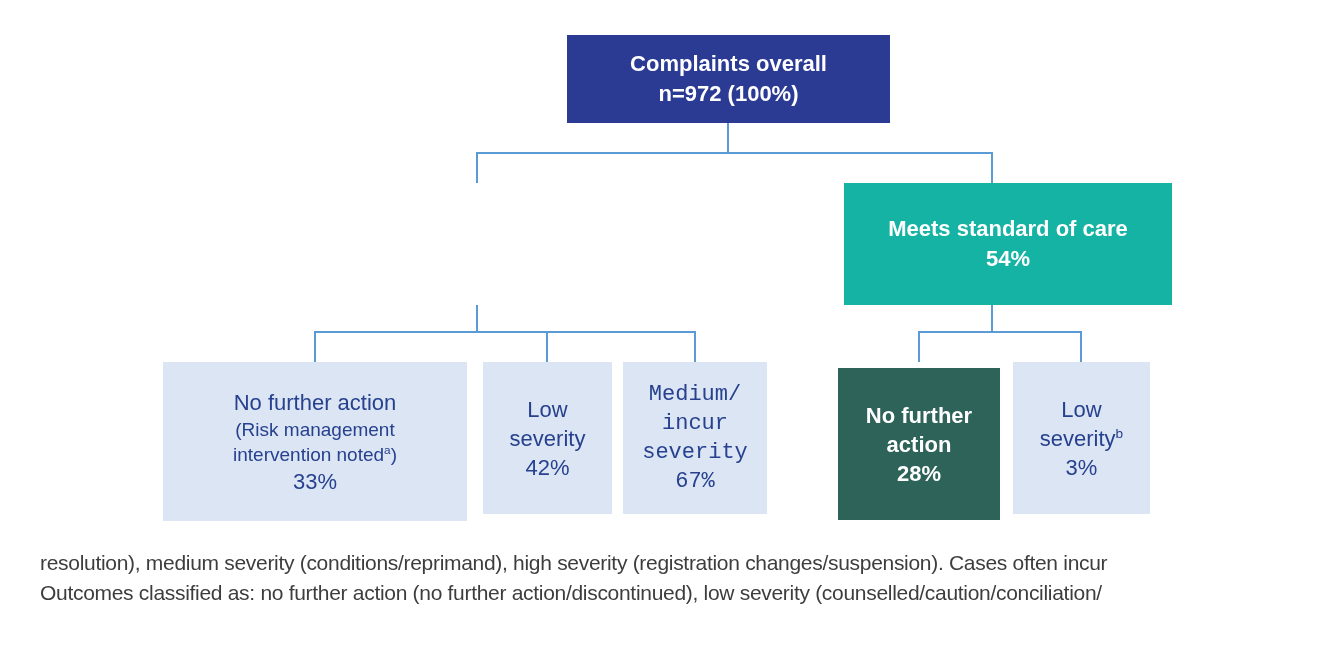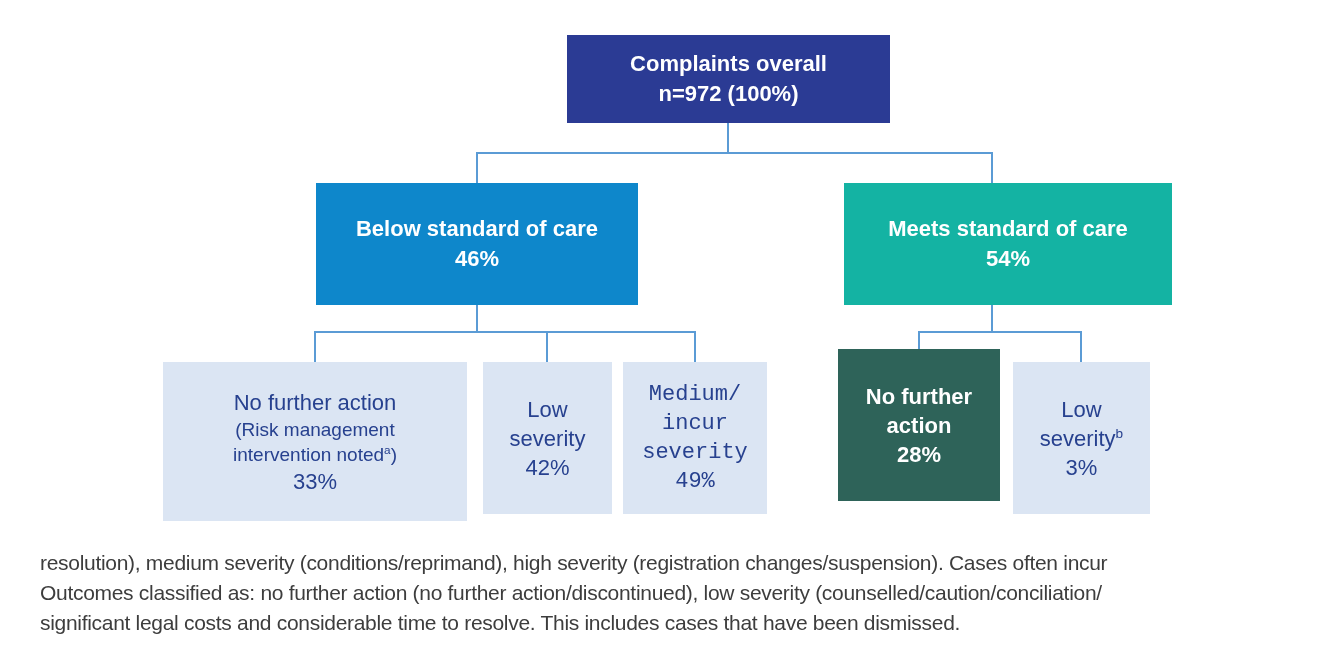--- a/index.html
+++ b/index.html
@@ -75,24 +75,20 @@
   <div class="line vline" style="left:991px; top:305px; height:28px;"></div>
   <div class="line hline" style="left:918px; top:331px; width:164px;"></div>
   <div class="line vline" style="left:918px; top:331px; height:31px;"></div>
   <div class="line vline" style="left:1080px; top:331px; height:31px;"></div>
 
   <div class="node solid" style="left: 567px; top: 35px; width: 323px; height: 88px; background-color: rgb(43, 59, 148);">
     <span>Complaints overall</span>
     <span>n=972 (100%)</span>
   </div>
 
-  <div class="node solid" style="left: 316px; top: 183px; width: 322px; height: 122px; background-color: rgb(14, 135, 203);">
-    <span>Below standard of care</span>
-    <span>46%</span>
-  </div>
 
   <div class="node solid" style="left: 828px; top: 183px; width: 328px; height: 122px; background-color: rgb(20, 179, 163); margin-left: 16px;">
     <span>Meets standard of care</span>
     <span>54%</span>
   </div>
 
   <div class="node light" style="left:163px; top:362px; width:304px; height:159px;">
     <span>No further action</span>
     <span class="small-line">(Risk management</span>
     <span class="small-line"><span>intervention noted</span><sup>a</sup><span>)</span></span>
@@ -102,34 +98,33 @@
   <div class="node light" style="left:483px; top:362px; width:129px; height:152px;">
     <span>Low</span>
     <span>severity</span>
     <span>42%</span>
   </div>
 
   <div class="node light" style="left:623px; top:362px; width:144px; height:152px;font-family:Liberation Mono, monospace;">
     <span>Medium/</span>
     <span>incur</span>
     <span>severity</span>
-    <span>49%</span>
+    <span>67%</span>
   </div>
 
-  <div class="node solid" style="left: 838px; top: 349px; width: 162px; height: 152px; line-height: 29px; background-color: rgb(46, 99, 89);">
+  <div class="node solid" style="left: 838px; top: 368px; width: 162px; height: 152px; line-height: 29px; background-color: rgb(46, 99, 89);">
     <span>No further</span>
     <span>action</span>
     <span>28%</span>
   </div>
 
   <div class="node light" style="left:1013px; top:362px; width:137px; height:152px;">
     <span>Low</span>
     <span><span>severity</span><sup>b</sup></span>
     <span>3%</span>
   </div>
 
   <div class="footnote">
     <span>resolution), medium severity (conditions/reprimand), high severity (registration changes/suspension). Cases often incur</span>
     <span>Outcomes classified as: no further action (no further action/discontinued), low severity (counselled/caution/conciliation/</span>
-    <span>significant legal costs and considerable time to resolve. This includes cases that have been dismissed.</span>
   </div>
 
 </div>
 
 </body></html>

